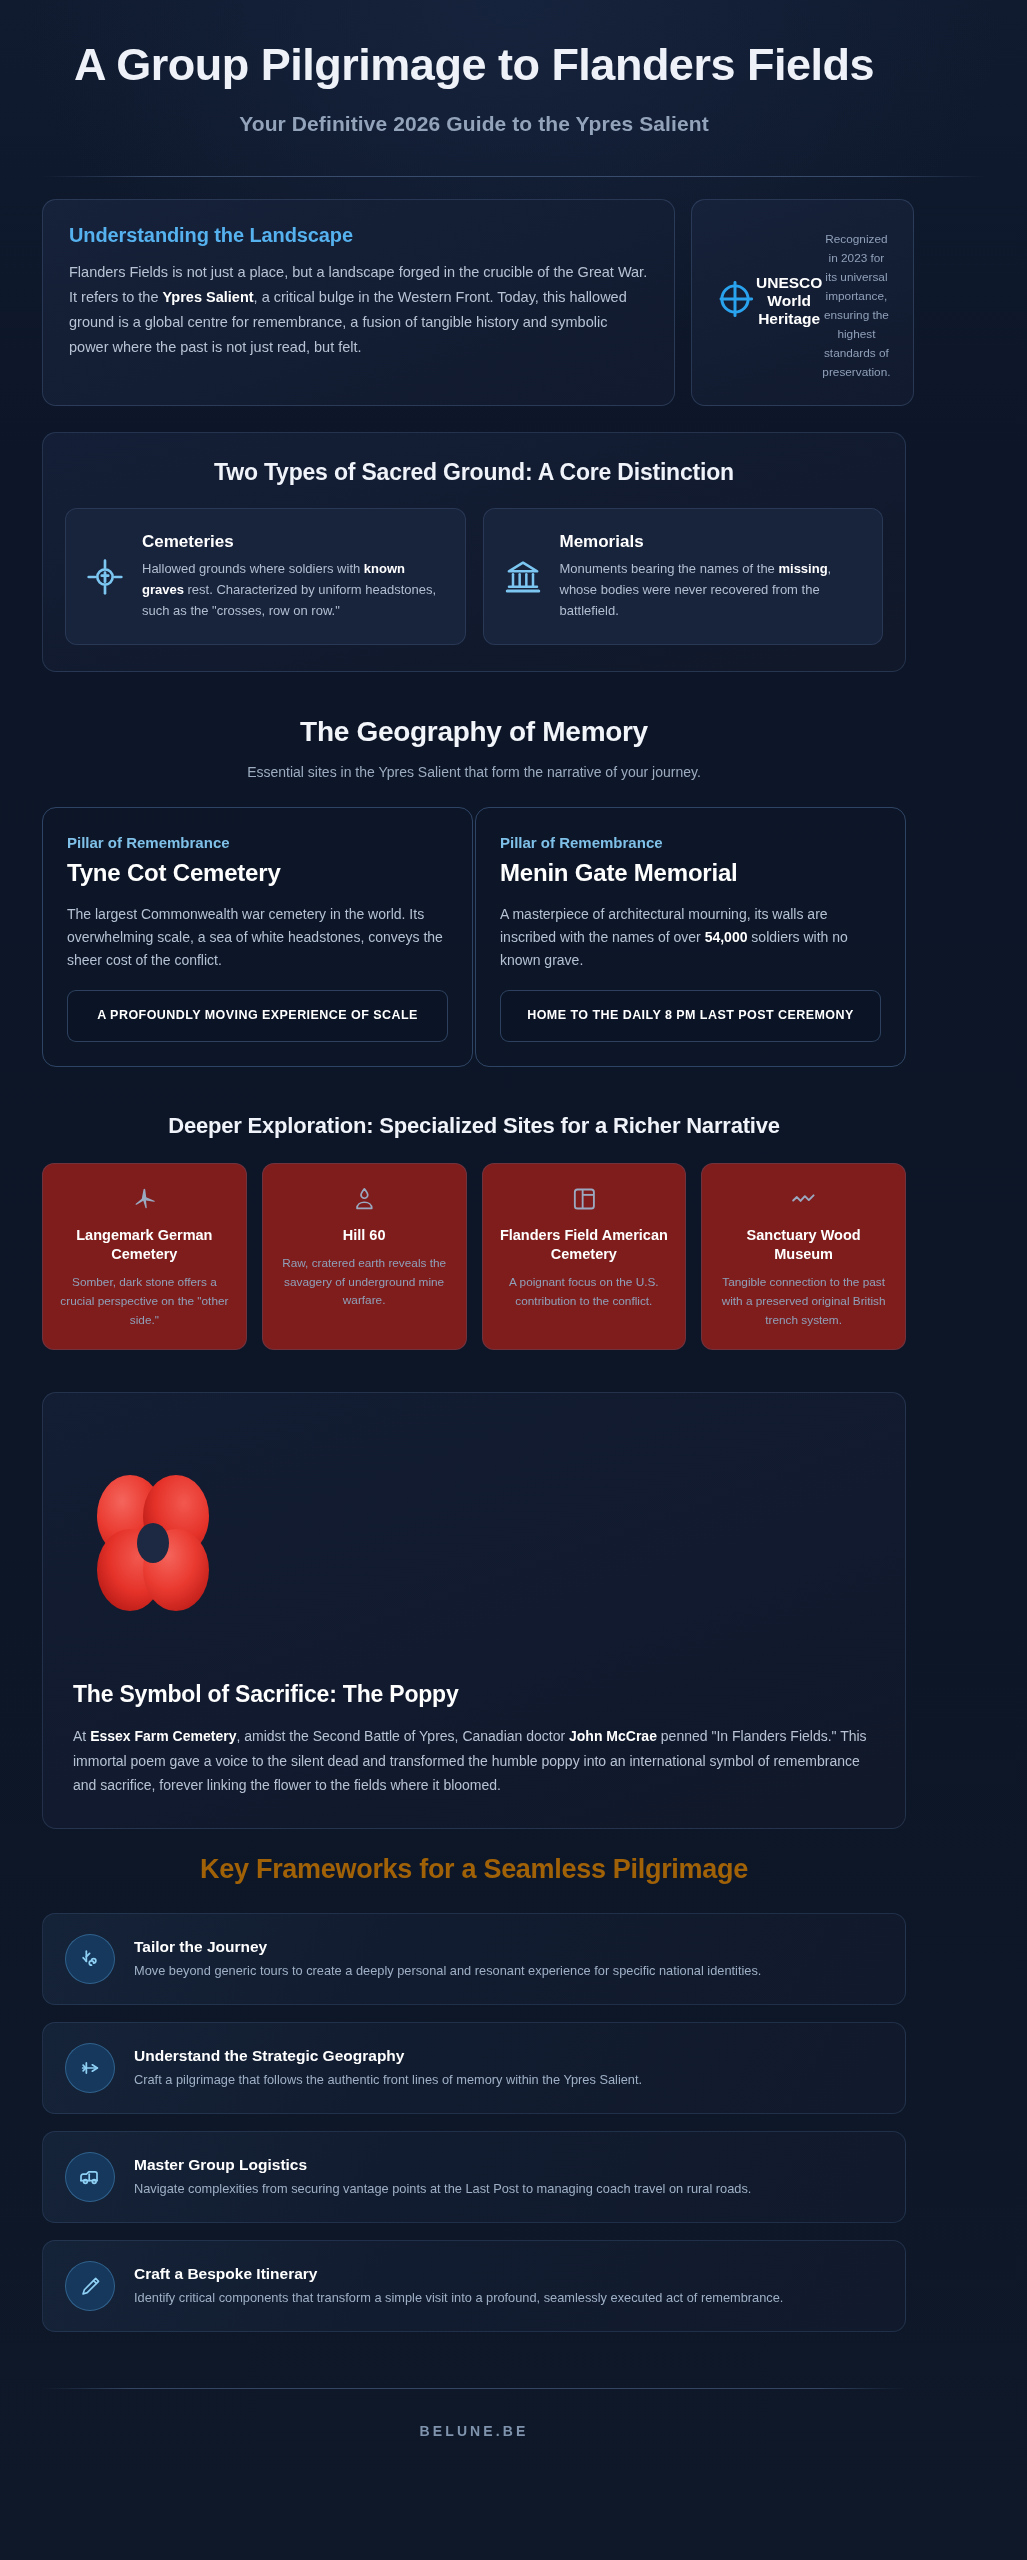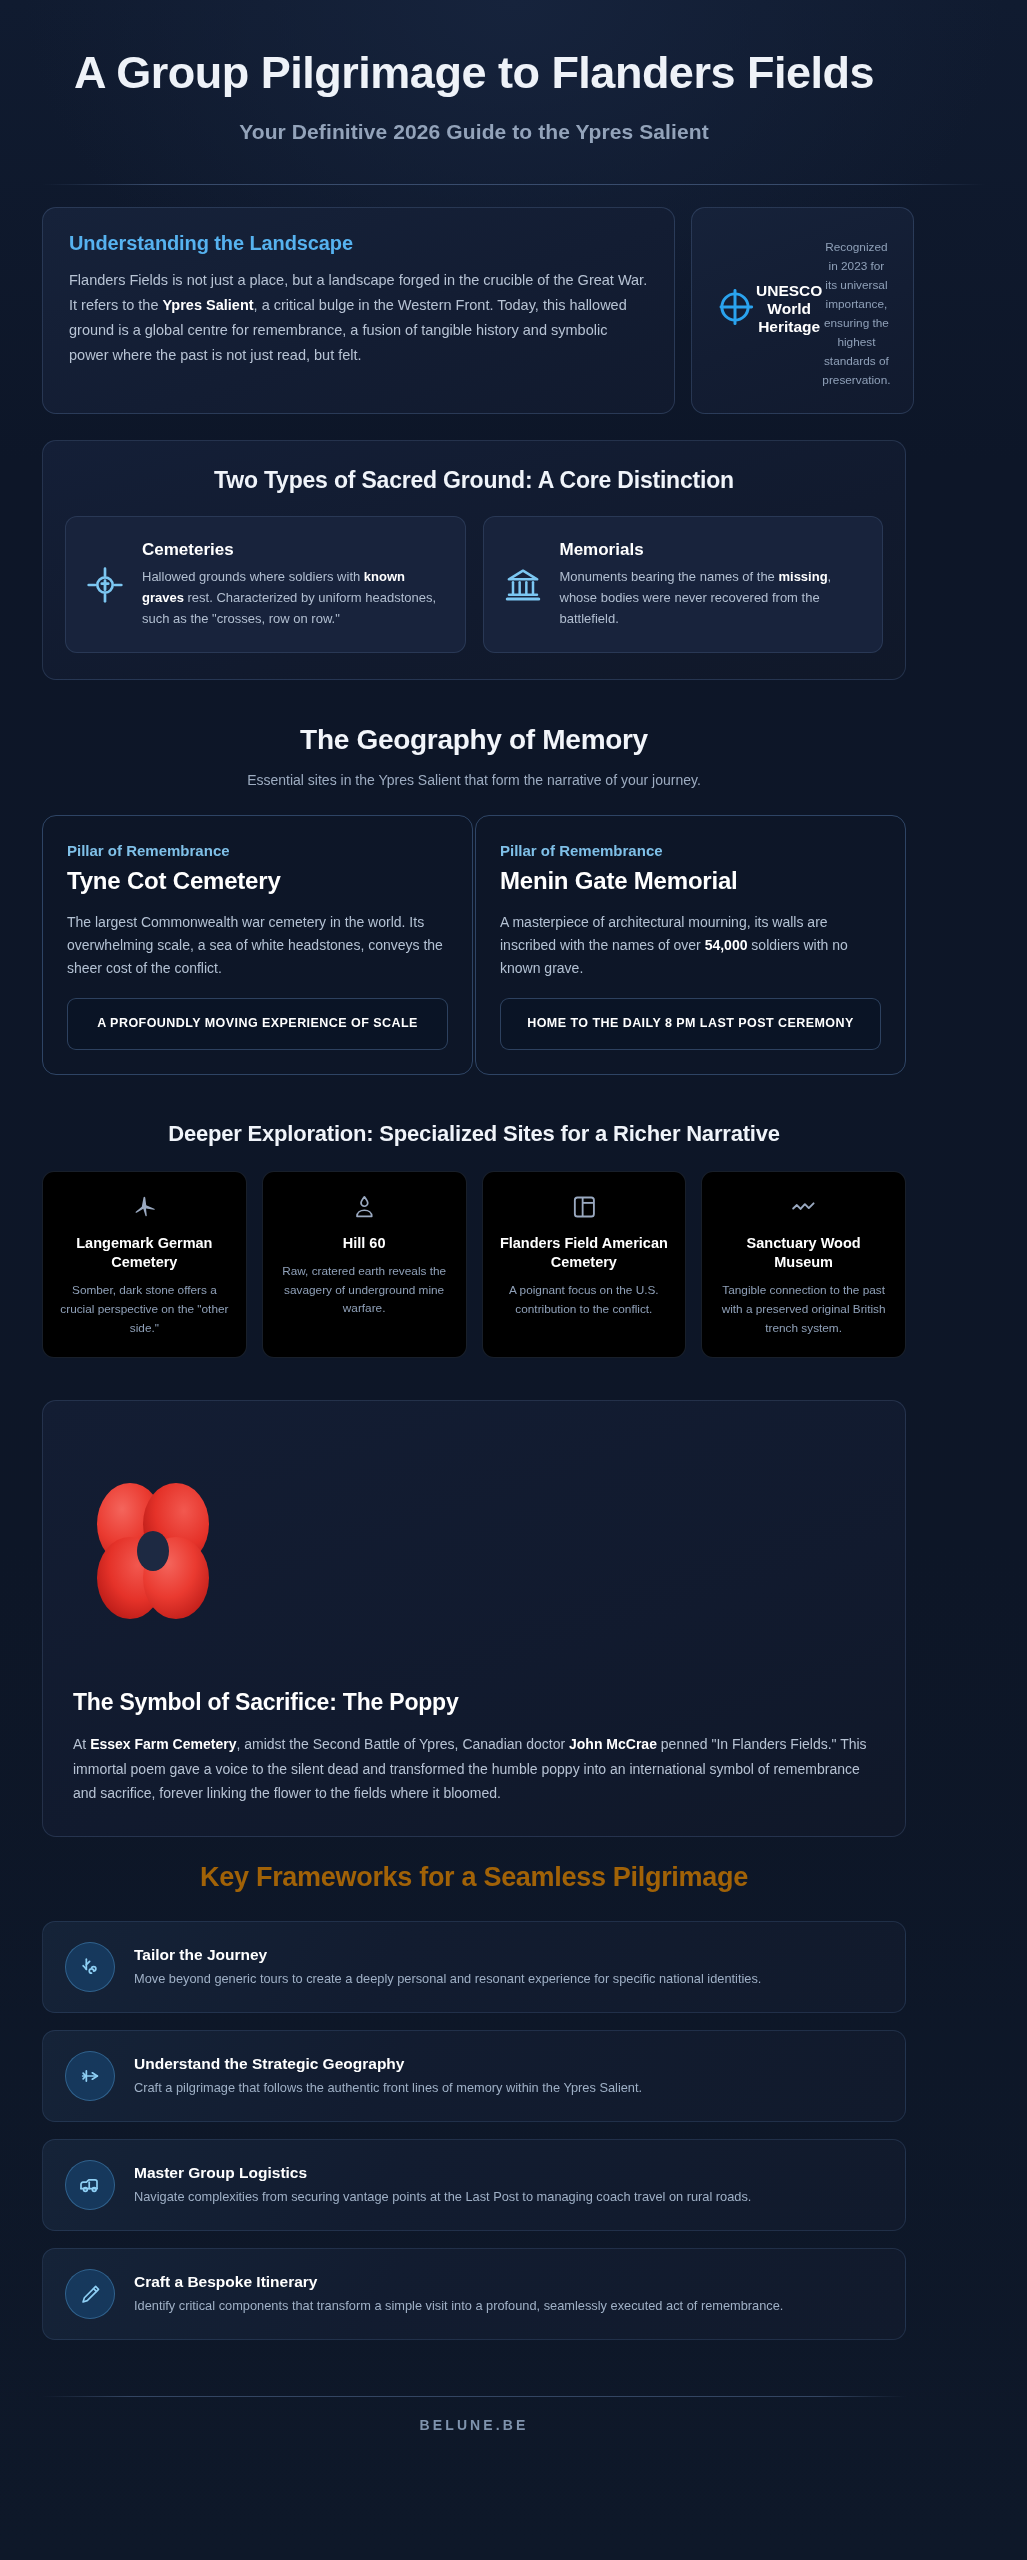--- a/index.html
+++ b/index.html
@@ -14,21 +14,21 @@
     color: #e8edf5;
     width: 1027px;
     min-height: 2560px;
     background:
       radial-gradient(ellipse 700px 500px at 50% 0%, #16233c 0%, rgba(22,35,60,0) 70%),
       linear-gradient(180deg, #101b30 0%, #0d1628 18%, #0d1627 60%, #0e1829 100%);
     position: relative;
     overflow-x: hidden;
   }
 
-  .page { width: 948px; padding: 12px 42px; }
+  .page { width: 948px; padding: 4px 42px; }
 
   
   .header { padding-top: 36px; text-align: center; }
   .title {
     font-size: 45px;
     font-weight: 700;
     line-height: 1.12;
     letter-spacing: -0.5px;
     color: #eef2f8;
     max-width: 900px;
@@ -215,21 +215,21 @@
   }
   .deeper-row {
     display: flex;
     gap: 15px;
     margin-top: 24px;
   }
   .deeper-card {
     flex: 1 1 0;
     border: 1px solid rgba(78,102,140,0.3);
     border-radius: 12px;
-    background: #000000;
+    background: #7f1d1d;
     padding: 22px 16px 20px 16px;
     text-align: center;
     min-height: 165px;
   }
   .deeper-icon { margin-bottom: 14px; height: 26px; }
   .deeper-h {
     font-size: 14.5px;
     font-weight: 700;
     color: #ffffff;
     line-height: 1.33;
@@ -320,21 +320,21 @@
   }
 
   
   .footer { margin-top: 56px; padding-bottom: 44px; }
   .footer-rule {
     height: 1px;
     width: 100%;
     background: linear-gradient(90deg, rgba(80,105,145,0) 0%, rgba(88,114,155,0.5) 10%, rgba(88,114,155,0.5) 90%, rgba(80,105,145,0) 100%);
   }
   .footer-brand {
-    margin-top: 20px;
+    margin-top: 34px;
     text-align: center;
     font-size: 14px;
     font-weight: 700;
     letter-spacing: 3.1px;
     color: #7f93ad;
   }
 
   svg { display: block; }
 </style>
 </head>

